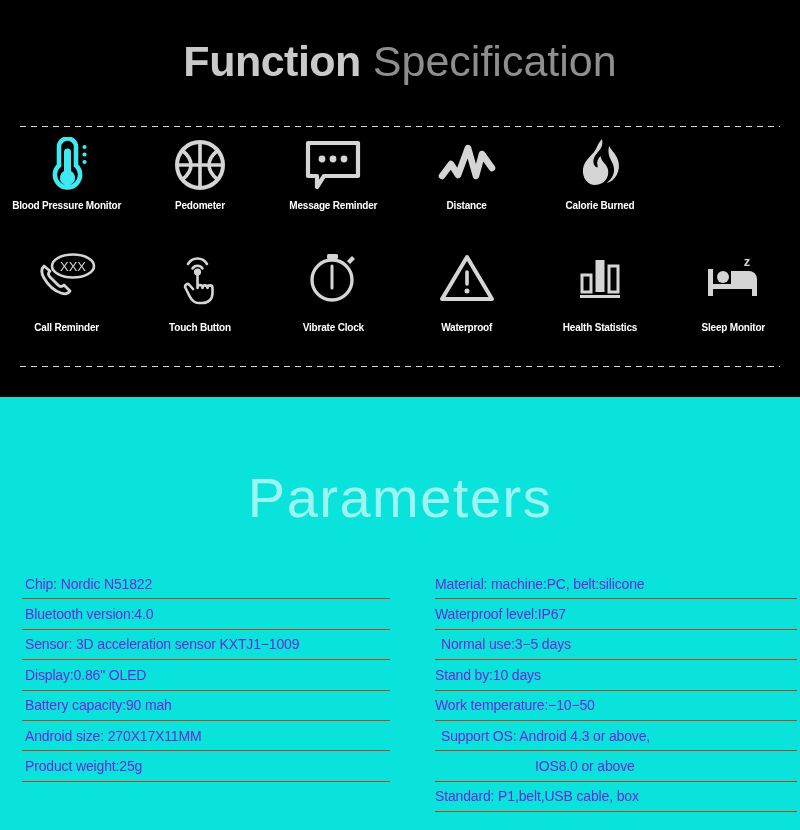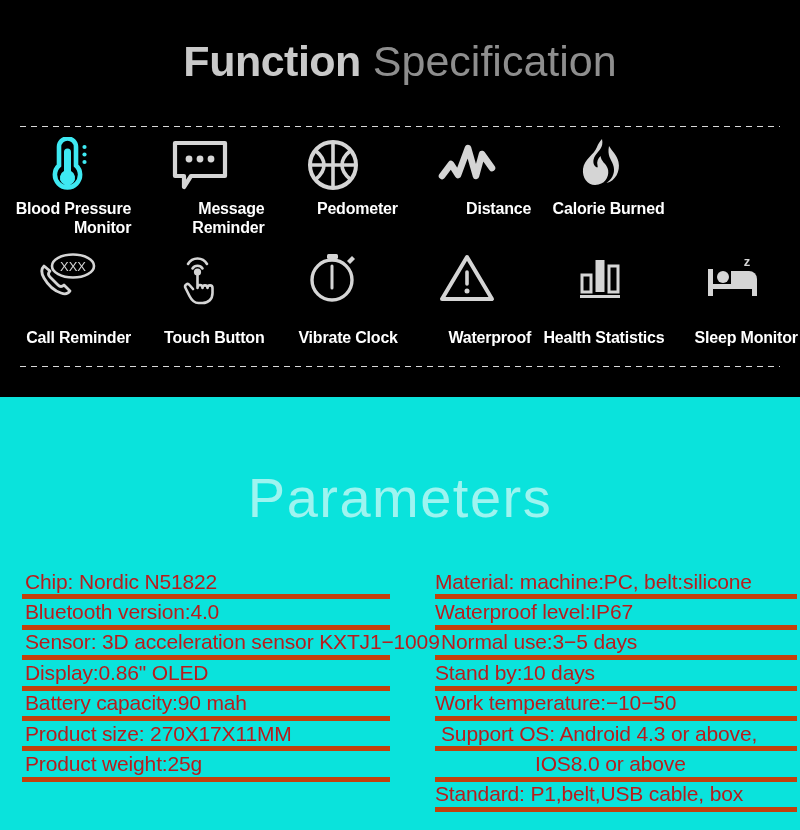--- a/index.html
+++ b/index.html
@@ -92,30 +92,29 @@
   .icon-art {
     height: 58px;
     display: flex;
     align-items: center;
     justify-content: flex-end;
   }
   .row2 .icon-art { height: 56px; }
 
   .icon-label {
     margin-top: 6px;
-    font-size: 16px;
+    font-size: 10px;
     font-weight: bold;
     color: #ffffff;
     line-height: 1.18;
     letter-spacing: -0.2px;
     width: 133px;
     padding: 0 2px;
-    text-align: right;
-  }
-  .row2 .icon-label { margin-top: 24px; }
+  }
+  .row2 .icon-label { margin-top: 16px; }
 
   
   .param-section {
     position: absolute;
     left: 0;
     top: 397px;
     width: 800px;
     height: 453px;
     background: #0ae3dc;
   }
@@ -152,24 +151,24 @@
     width: 400px;
     padding-left: 35px;
     padding-right: 3px;
   }
 
   .param-item {
     position: relative;
     height: 30.4px;
     display: flex;
     align-items: center;
-    font-size: 21px;
-    color: #b91c1c;
+    font-size: 14px;
+    color: #6d28d9;
     letter-spacing: -0.15px;
-    border-bottom: 5px solid #c2410c;
+    border-bottom: 1px solid #c2410c;
     white-space: nowrap;
   }
   .param-item.indent { padding-left: 6px; }
   .param-item.indent2 { padding-left: 100px; text-align: center; }
 
   .param-col.left .param-item { padding-left: 3px; }
 </style>
 </head>
 <body>
 
@@ -199,47 +198,47 @@
               <circle cx="43.5" cy="17.5" r="2.1" fill="#3ee9f2"></circle>
               <circle cx="43.5" cy="25" r="2.1" fill="#3ee9f2"></circle>
             </svg>
           </div>
           <div class="icon-label">Blood Pressure Monitor</div>
         </div>
 
 
         <div class="icon-cell">
           <div class="icon-art">
-            <svg width="58" height="52" viewBox="0 0 58 52">
-              <path d="M4 4h50v33H20l-7 11V37H4z" fill="none" stroke="#d5d5d5" stroke-width="4.2" stroke-linejoin="round"></path>
-              <circle cx="18" cy="20" r="3.4" fill="#d5d5d5"></circle>
-              <circle cx="29" cy="20" r="3.4" fill="#d5d5d5"></circle>
-              <circle cx="40" cy="20" r="3.4" fill="#d5d5d5"></circle>
-            </svg>
-          </div>
-          <div class="icon-label">Message Reminder</div>
-        </div>
-
-        <div class="icon-cell">
-          <div class="icon-art">
             <svg width="54" height="54" viewBox="0 0 54 54">
               <circle cx="27" cy="27" r="23" fill="none" stroke="#d5d5d5" stroke-width="4"></circle>
               <g stroke="#d5d5d5" stroke-width="3.6" fill="none" stroke-linecap="round">
                 <path d="M27 5v44"></path>
                 <path d="M10 13c6 5 8 9 8 14s-2 9-8 14"></path>
                 <path d="M44 13c-6 5-8 9-8 14s2 9 8 14"></path>
                 <path d="M6 27h42"></path>
               </g>
             </svg>
           </div>
           <div class="icon-label">Pedometer</div>
         </div>
 
         <div class="icon-cell">
           <div class="icon-art">
+            <svg width="58" height="52" viewBox="0 0 58 52">
+              <path d="M4 4h50v33H20l-7 11V37H4z" fill="none" stroke="#d5d5d5" stroke-width="4.2" stroke-linejoin="round"></path>
+              <circle cx="18" cy="20" r="3.4" fill="#d5d5d5"></circle>
+              <circle cx="29" cy="20" r="3.4" fill="#d5d5d5"></circle>
+              <circle cx="40" cy="20" r="3.4" fill="#d5d5d5"></circle>
+            </svg>
+          </div>
+          <div class="icon-label">Message Reminder</div>
+        </div>
+
+        <div class="icon-cell">
+          <div class="icon-art">
             <svg width="58" height="46" viewBox="0 0 58 46">
               <path d="M4 34l9-12 7 11L30 6l8 28 6-22 10 14" fill="none" stroke="#d5d5d5" stroke-width="6.5" stroke-linejoin="round" stroke-linecap="round"></path>
             </svg>
           </div>
           <div class="icon-label">Distance</div>
         </div>
 
         <div class="icon-cell">
           <div class="icon-art">
             <svg width="48" height="56" viewBox="0 0 48 56">
@@ -337,21 +336,21 @@
     <div class="param-title">Parameters</div>
 
     <div class="param-columns">
 
       <div class="param-col left">
         <div class="param-item">Chip: Nordic N51822</div>
         <div class="param-item">Bluetooth version:4.0</div>
         <div class="param-item">Sensor: 3D acceleration sensor KXTJ1−1009</div>
         <div class="param-item">Display:0.86" OLED</div>
         <div class="param-item">Battery capacity:90 mah</div>
-        <div class="param-item">Product size: 270X17X11MM</div>
+        <div class="param-item">Android size: 270X17X11MM</div>
         <div class="param-item">Product weight:25g</div>
       </div>
 
       <div class="param-col right">
         <div class="param-item">Material: machine:PC, belt:silicone</div>
         <div class="param-item">Waterproof level:IP67</div>
         <div class="param-item indent">Normal use:3−5 days</div>
         <div class="param-item">Stand by:10 days</div>
         <div class="param-item">Work temperature:−10−50</div>
         <div class="param-item indent">Support OS: Android 4.3 or above,</div>

